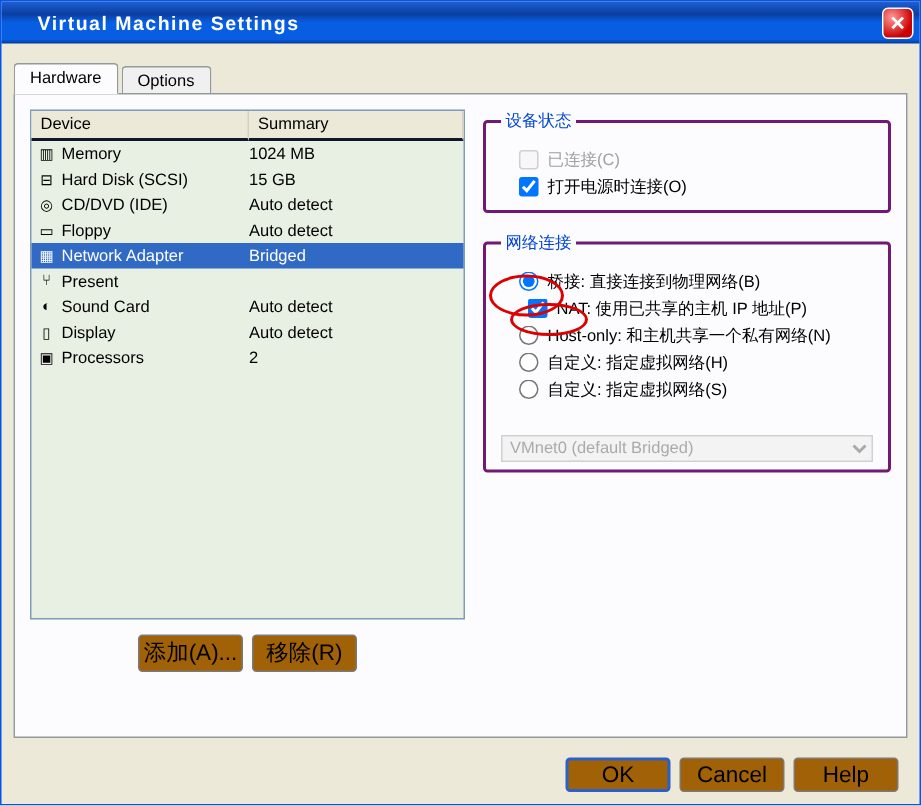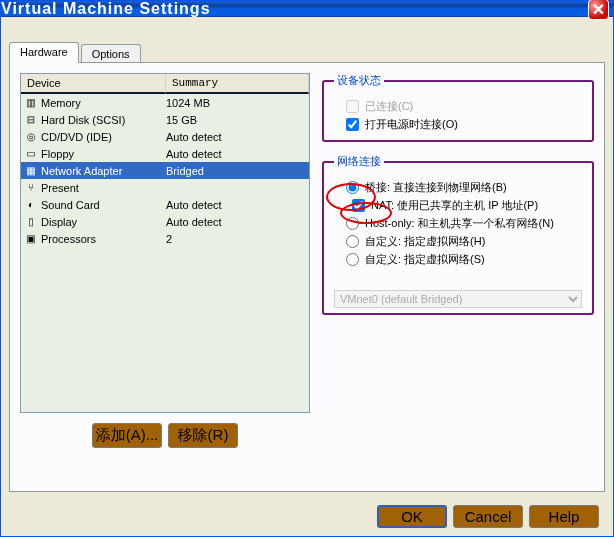--- a/index.html
+++ b/index.html
@@ -1,33 +1,33 @@
 <!DOCTYPE html>
 <html><head>
 <meta charset="utf-8">
 <style>
 * { box-sizing: border-box; }
 body { margin: 0; font-family: Tahoma, "Microsoft YaHei", sans-serif; font-size: 11px; background: #fff; }
 .window { width: 614px; height: 537px; border: 1px solid #0055ea; background: #ece9d8; position: relative; }
-.titlebar { height: 16px; background: linear-gradient(#1e5fd4,#0a3fa0 30%,#085ee3 50%,#085ee3 90%,#02389a); color: #fff; display: flex; align-items: center; justify-content: space-between; padding: 0 4px 0 0; font-family: "Trebuchet MS", sans-serif; font-size: 16px; font-weight: bold; }
+.titlebar { height: 28px; background: linear-gradient(#1e5fd4,#0a3fa0 30%,#085ee3 50%,#085ee3 90%,#02389a); color: #fff; display: flex; align-items: center; justify-content: space-between; padding: 0 4px 0 24px; font-family: "Trebuchet MS", sans-serif; font-size: 13px; font-weight: bold; }
 .titlebar .title { letter-spacing: 1px; }
 .close-btn { width: 21px; height: 21px; background: radial-gradient(circle at 30% 30%, #f99, #c00 70%); border: 1px solid #fff; border-radius: 4px; color: #fff; display: flex; align-items: center; justify-content: center; font-weight: bold; font-family: Marlett, sans-serif; cursor: pointer; }
 .body { position: absolute; top: 28px; left: 0; right: 0; bottom: 0; padding: 8px 8px 0; border-radius: 10px; }
 .tabs { margin-top: 4px; }
 .tab-strip { display: flex; position: relative; top: 1px; }
 .tab { background: #fcfcfe; border: 1px solid #919b9c; border-bottom: none; padding: 3px 10px; border-radius: 3px 3px 0 0; margin-right: 2px; cursor: pointer; }
 .tab.active { background: #fcfcfe; position: relative; z-index: 2; border-bottom: 1px solid #fcfcfe; }
 .tab:not(.active){ background:#f0f0f0; margin-top:2px;}
 .tab-pane { border: 1px solid #919b9c; background: #fcfcfe; height: 430px; padding: 10px; position: relative; display: flex; }
 .left { width: 290px; }
 .devlist { width: 100%; height: 340px; border: 1px solid #7f9db9; background: #e7f0e3; margin-bottom: 10px; }
 .devlist-head { display: flex; background: #ece9d8; font-size: 11px; }
 .devlist-head div { padding: 3px 6px; border-right: 1px solid #d4d0c8; border-bottom: 2px solid #0f172a; }
 .col-dev { width: 145px; }
-.col-sum { flex: 1; font-family: Liberation Mono, monospace; }
+.col-sum { flex: 1; }
 .devrow { display: flex; align-items: center; height: 17px; padding: 0 2px; }
 .devrow.sel { background: #316ac5; color: #fff; }
 .devrow .icon { width: 16px; height: 14px; display: inline-flex; align-items: center; justify-content: center; margin-right: 2px; font-size: 10px; }
 .devrow .lab { width: 125px; white-space: nowrap; overflow: hidden; }
 .devrow .sum { flex: 1; white-space: nowrap; }
 .btnrow { display: flex; justify-content: center; gap: 6px; }
 button.std { background: #a16207; border: 1px solid #7a7a7a; border-radius: 3px; padding: 2px 0; width: 70px; cursor: pointer; font-size: 15px; font-family: inherit; }
 .right { flex: 1; padding-left: 12px; display: flex; flex-direction: column; gap: 12px; }
 fieldset { border: 2px solid #701a75; border-radius: 3px; padding: 8px 10px 5px; margin: 0; }
 legend { color: #0046d5; padding: 0 3px; font-size: 11px; }

